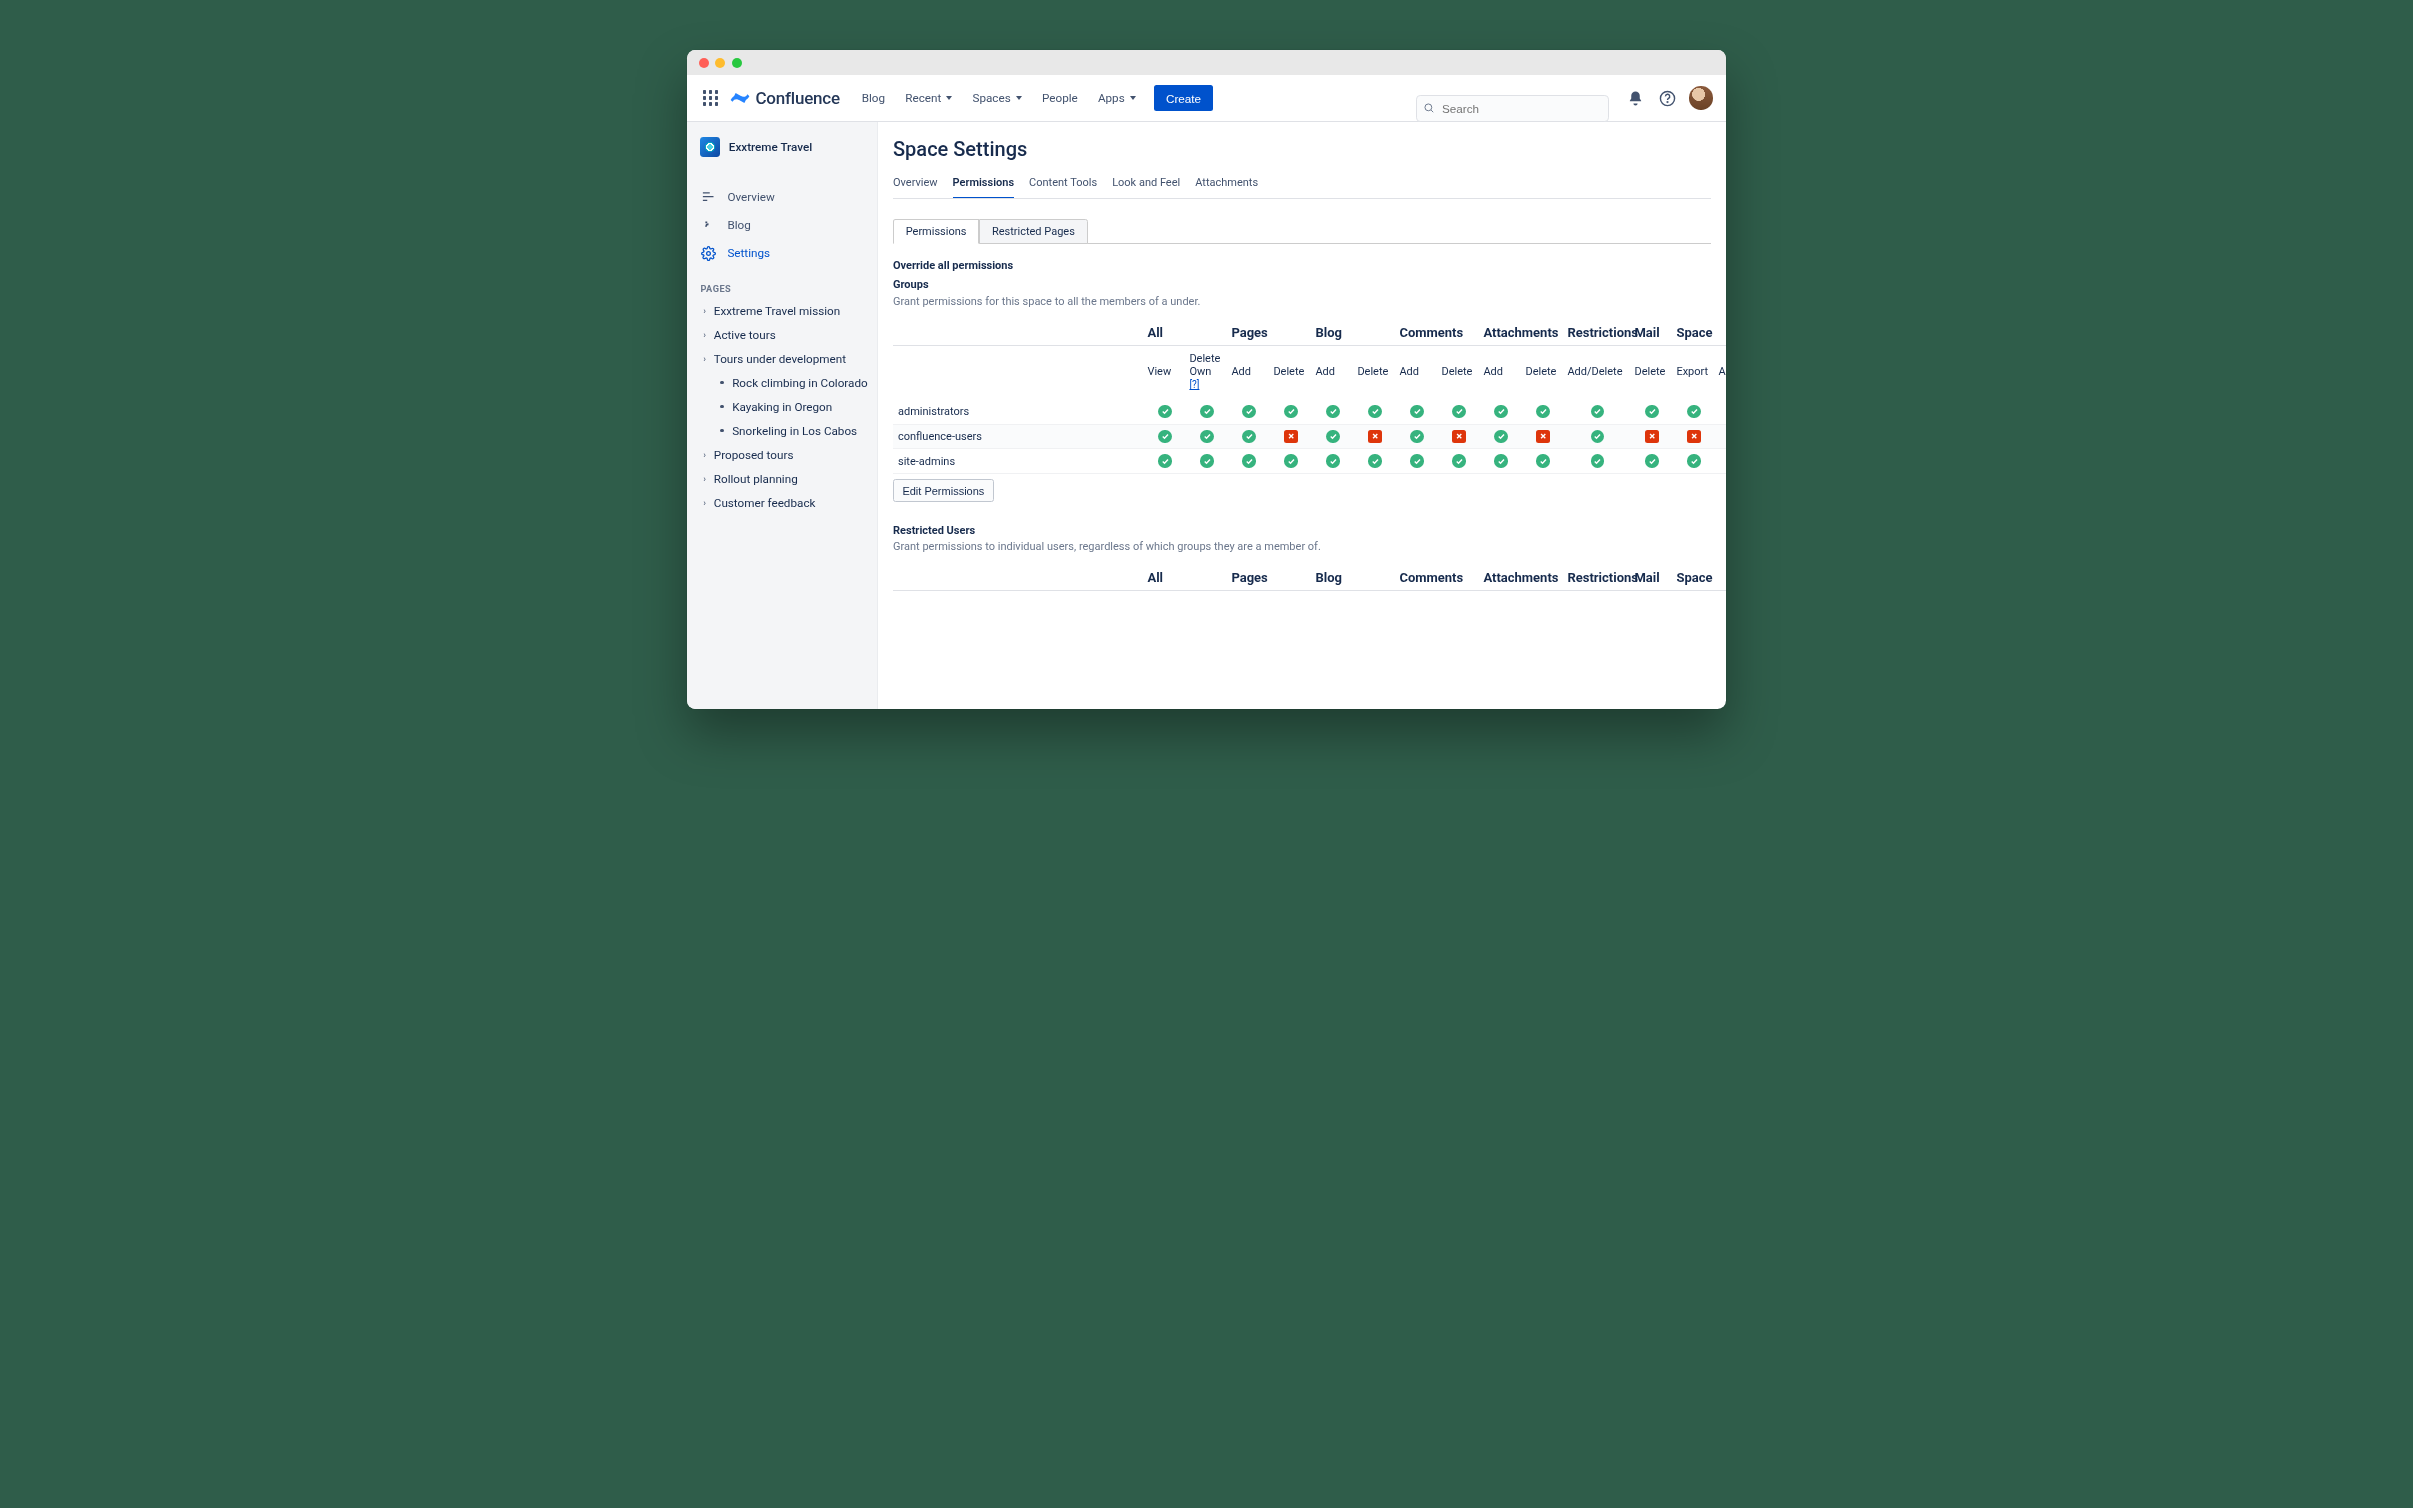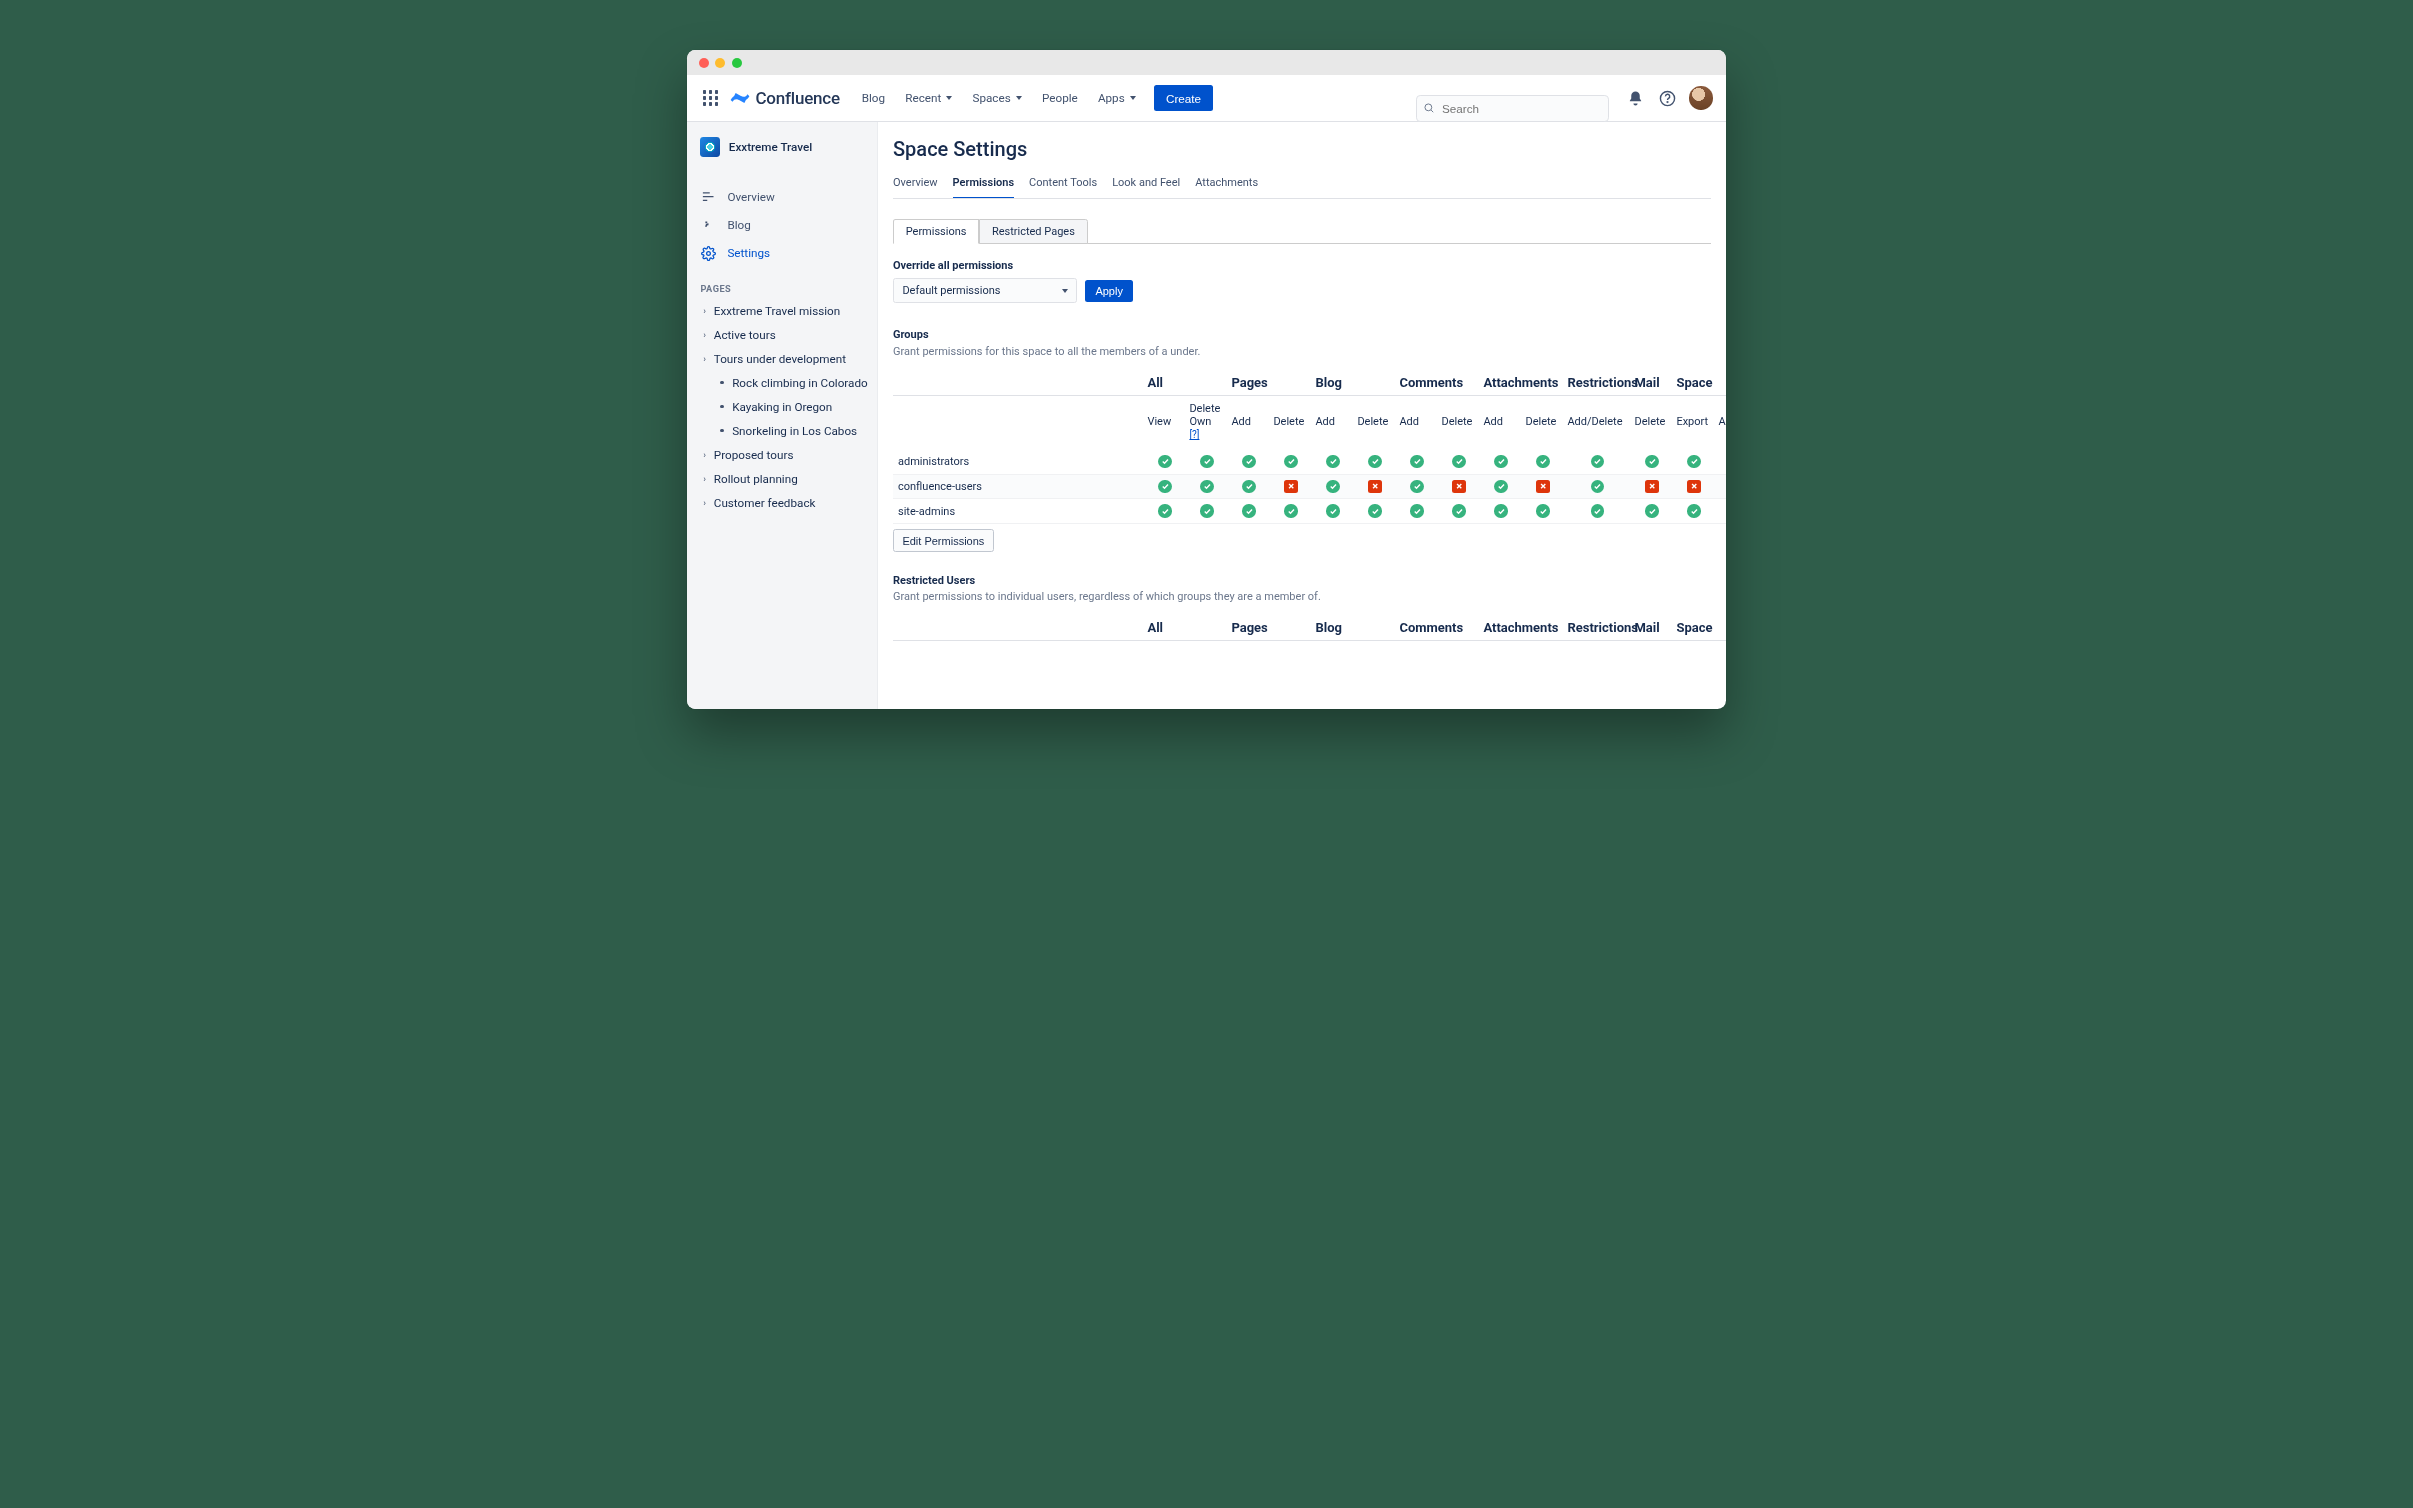--- a/index.html
+++ b/index.html
@@ -292,27 +292,20 @@
             <div class="tab1">Attachments</div>
           </div>
 
         <div class="tabs2" id="tabs2">
             <div class="tab2 active">Permissions</div>
             <div class="tab2">Restricted Pages</div>
           </div>
         <div class="tabs2-underline"></div>
 
         <div class="section-label">Override all permissions</div>
-        <div class="override-row">
-          <div class="select">
-            <span>Default permissions</span>
-            <span class="chevron-down"></span>
-          </div>
-          <button class="btn-primary">Apply</button>
-        </div>
 
 
         <div class="subhead">Groups</div>
         <div class="subdesc">Grant permissions for this space to all the members of a under.</div>
 
         <table class="perm">
           <colgroup>
             <col class="namecol">
               <col class="c">
               <col class="c">

